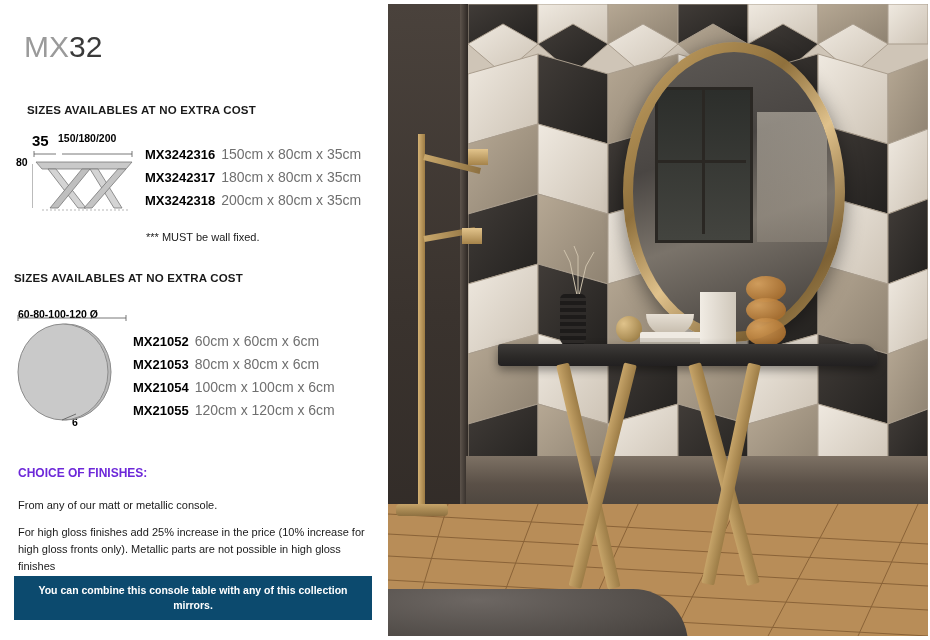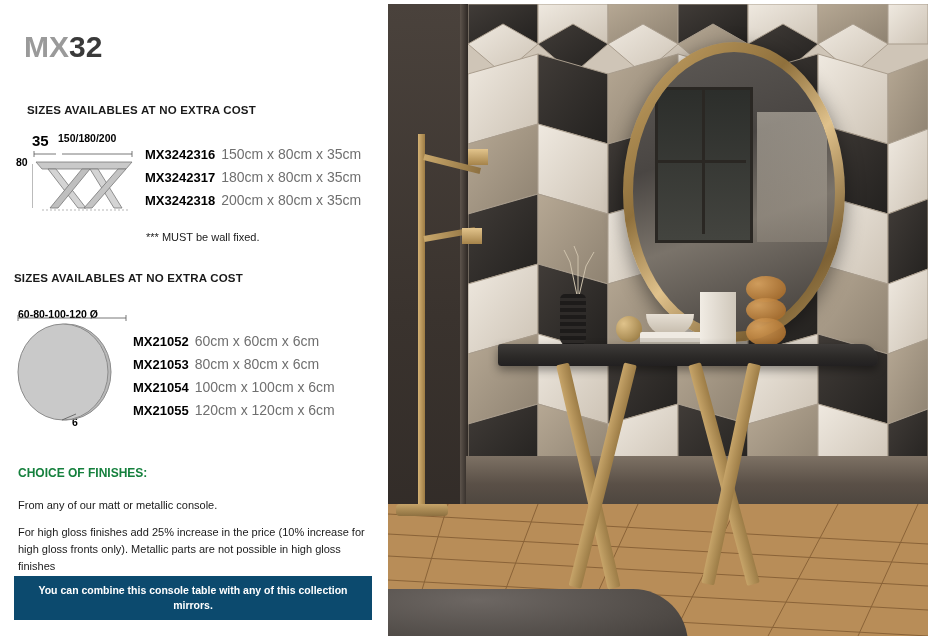--- a/index.html
+++ b/index.html
@@ -28,21 +28,21 @@
     top: 0;
     width: 386px;
     height: 640px;
   }
 
   .product-title {
     position: absolute;
     left: 24px;
     top: 30px;
     font-size: 30px;
-    font-weight: bold;
+    font-weight: normal;
     letter-spacing: 0px;
     color: #3a3a3a;
   }
   .product-title .light {
     color: #9a9a9a;
   }
 
   .section-heading {
     font-size: 11.5px;
     font-weight: bold;
@@ -150,21 +150,21 @@
     color: #000;
   }
 
   
   #heading-finishes {
     position: absolute;
     left: 18px;
     top: 466px;
     font-size: 12px;
     font-weight: bold;
-    color: #15803d;
+    color: #6d28d9;
   }
   .finish-text {
     position: absolute;
     font-size: 11px;
     color: #1a1a1a;
     line-height: 17px;
   }
   #finish-line-1 {
     left: 18px;
     top: 497px;

